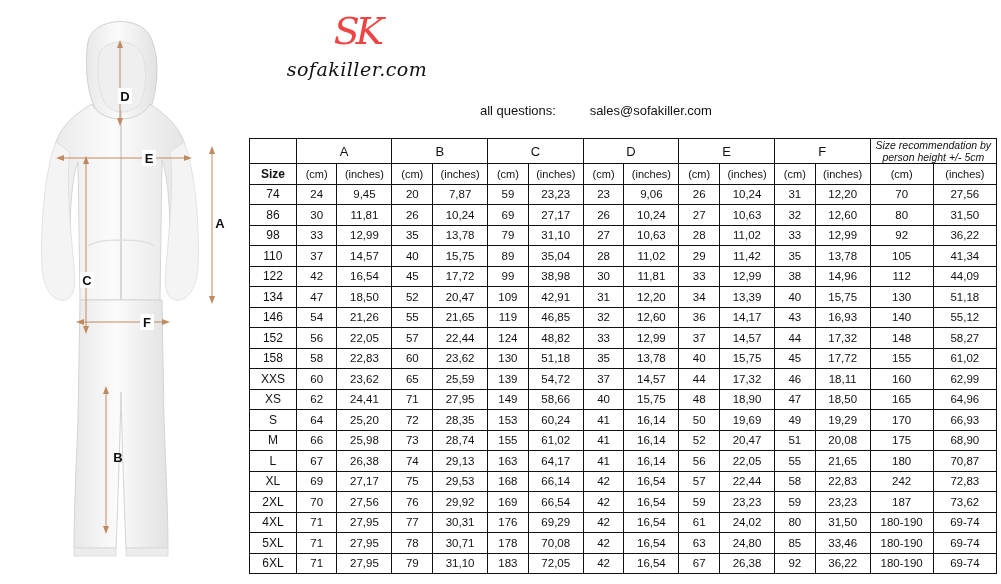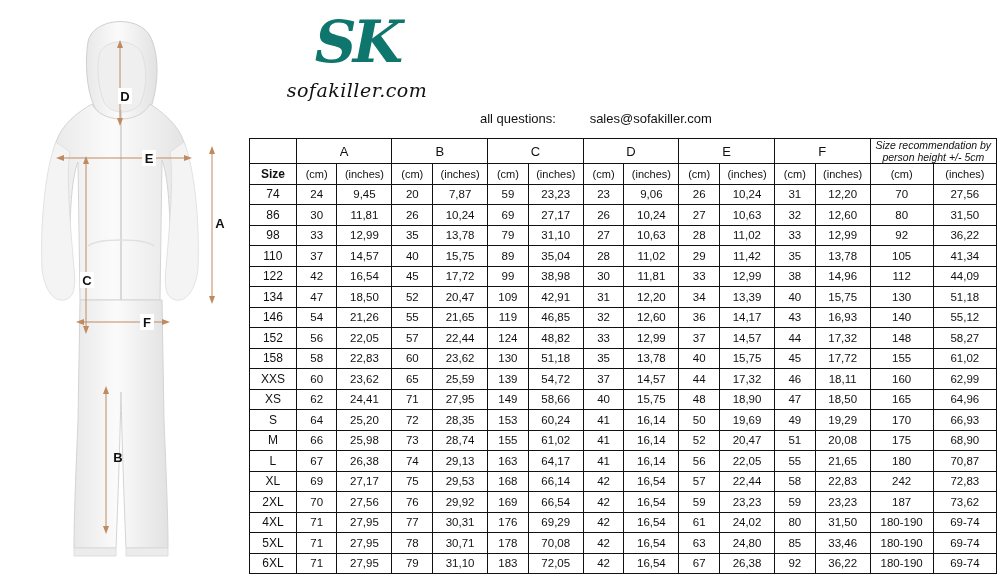--- a/index.html
+++ b/index.html
@@ -28,44 +28,44 @@
   
   #brand-block {
     position: absolute;
     left: 252px;
     top: 12px;
     width: 210px;
     text-align: center;
   }
   #logo-mark {
     font-family: "DejaVu Serif", serif;
-    font-size: 58px;
-    font-weight: bold;
+    font-size: 38px;
+    font-weight: normal;
     font-style: italic;
     letter-spacing: -4px;
-    color: #0f766e;
+    color: #ef4444;
     line-height: 1.05;
   }
   #logo-domain {
     font-family: "DejaVu Serif", serif;
     font-style: italic;
     font-size: 19px;
     color: #111;
     margin-top: 6px;
     letter-spacing: 0.5px;
   }
   #contact-block {
     position: absolute;
     left: 480px;
     top: 103px;
     font-size: 13px;
     color: #111;
     white-space: nowrap;
   }
-  #contact-label { display: inline-block; width: 90px; margin-top: 8px; }
+  #contact-label { display: inline-block; width: 90px; }
   #contact-email { display: inline-block; margin-left: 16px; }
 
   
   #size-table-wrap {
     position: absolute;
     left: 249px;
     top: 138px;
     width: 748px;
   }
   table.size-table {

